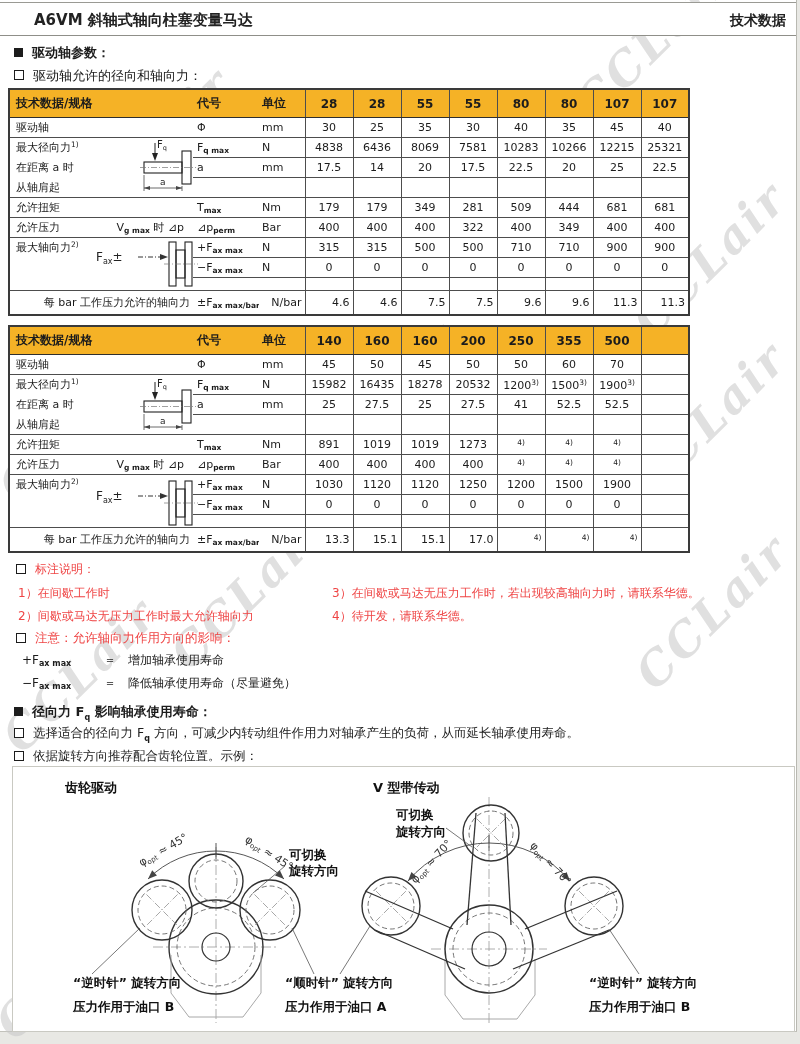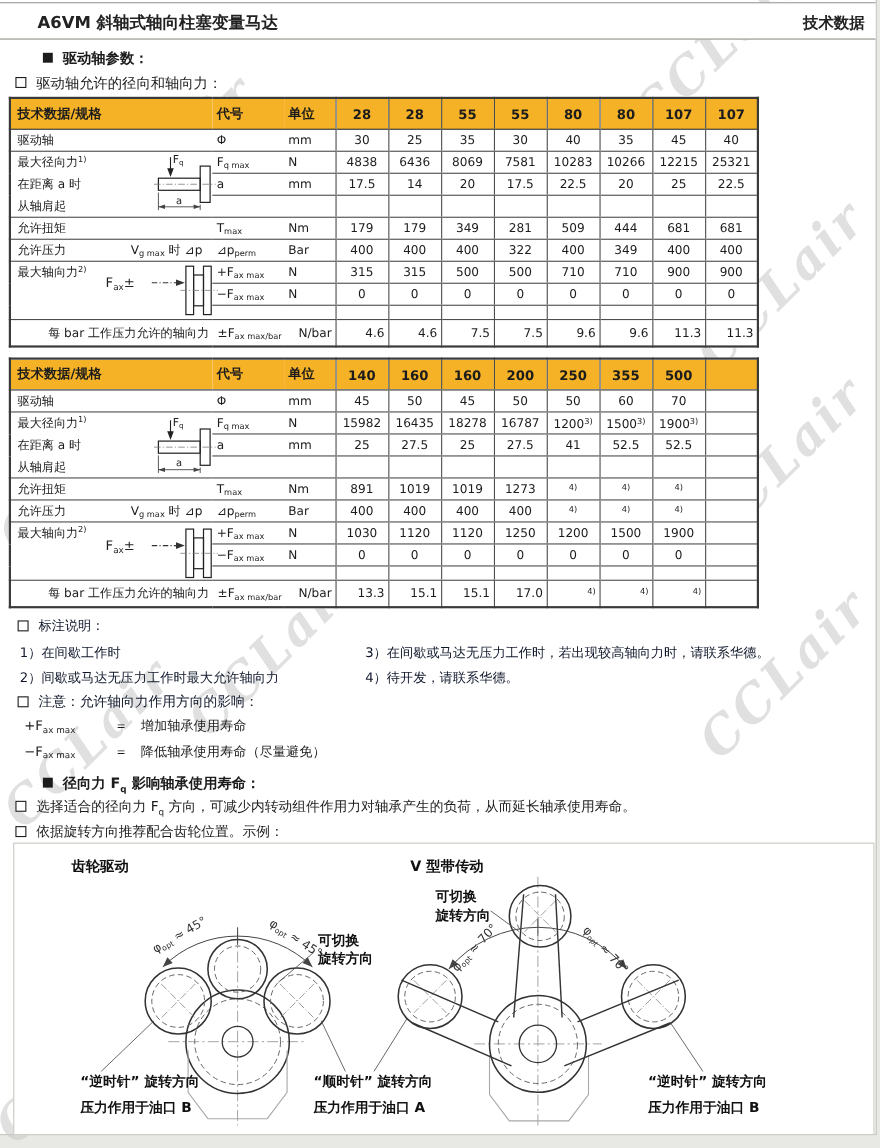--- a/index.html
+++ b/index.html
@@ -39,21 +39,21 @@
     position:absolute;left:34px;top:8px;
     font-size:15px;font-weight:bold;color:#222;
   }
   .hdr-right{
     position:absolute;right:10px;top:9px;
     font-size:14px;font-weight:bold;color:#222;margin-left:38px;
   }
   
   .secline{position:absolute;font-size:13px;color:#1c1c1c;z-index:2;white-space:nowrap;}
   .secline .txt{vertical-align:middle;}
-  .secline.bold{font-weight:bold;margin-left:25px;}
+  .secline.bold{font-weight:bold;}
   .sq{display:inline-block;width:9px;height:9px;margin-right:9px;vertical-align:middle;position:relative;top:-1px;}
   .sq.filled{background:#1c1c1c;}
   .sq.open{background:#fff;border:1.5px solid #1c1c1c;width:8px;height:8px;}
   
   .tblwrap{position:absolute;left:8px;z-index:2;}
   table.spec{border-collapse:collapse;table-layout:fixed;width:682px;background:#fff;
     border:2px solid #3a3a3a;font-size:11px;color:#1c1c1c;}
   table.spec td{border-bottom:1px solid #4d4d4d;padding:0 3px;height:19px;overflow:hidden;white-space:nowrap;}
   table.spec col.c-label{width:184px;}
   table.spec col.c-code{width:66px;}
@@ -69,26 +69,26 @@
   table.spec td.lab.open{border-bottom:none;}
   table.spec tr.short td{height:12px;}
   table.spec tr.tall td{height:23px;text-align:right;}
   table.spec sub{font-size:7.5px;vertical-align:-2px;}
   table.spec sup{font-size:7.5px;vertical-align:4px;}
   .lab2{float:right;margin-right:6px;text-align:right;}
   
   .tbl-icon{position:absolute;z-index:3;}
   .tbl-icon svg{display:block;}
   
-  .noteline{position:absolute;font-size:12px;color:#0f172a;z-index:2;white-space:nowrap;}
+  .noteline{position:absolute;font-size:12px;color:#ef4444;z-index:2;white-space:nowrap;}
   .fline{position:absolute;font-size:12px;z-index:2;white-space:nowrap;}
   .fline .fcode{display:inline-block;width:82px;}
   .fline .feq{display:inline-block;width:24px;}
   .fline sub{font-size:8px;vertical-align:-2px;}
-  sub{font-size:8px;}
+  sub{font-size:8px;font-weight:bold;}
   sup{font-size:8px;}
   
   .diagbox{
     position:absolute;left:12px;top:766px;width:781px;height:264px;
     border:1px solid #c9c9c2;background:#fff;z-index:1;
   }
   .diag-title{position:absolute;font-size:13px;font-weight:bold;color:#111;z-index:2;white-space:nowrap;}
   .diagbox svg{position:absolute;left:0;top:0;z-index:1;}
   svg text{font-family:"DejaVu Sans","Liberation Sans",sans-serif;}
   .svg-callout{font-size:12.5px;font-weight:bold;fill:#111;}
@@ -330,21 +330,21 @@
             <td class="val">70</td>
             <td class="val"></td>
           </tr>
           <tr class="row">
             <td class="lab open">最大径向力<sup>1)</sup></td>
             <td class="code">F<sub>q max</sub></td>
             <td class="unit">N</td>
             <td class="val">15982</td>
             <td class="val">16435</td>
             <td class="val">18278</td>
-            <td class="val">16787</td>
+            <td class="val">20532</td>
             <td class="val">1200<sup>3)</sup></td>
             <td class="val">1500<sup>3)</sup></td>
             <td class="val">1900<sup>3)</sup></td>
             <td class="val"></td>
           </tr>
           <tr class="row">
             <td class="lab open">在距离 a 时</td>
             <td class="code">a</td>
             <td class="unit">mm</td>
             <td class="val">25</td>

